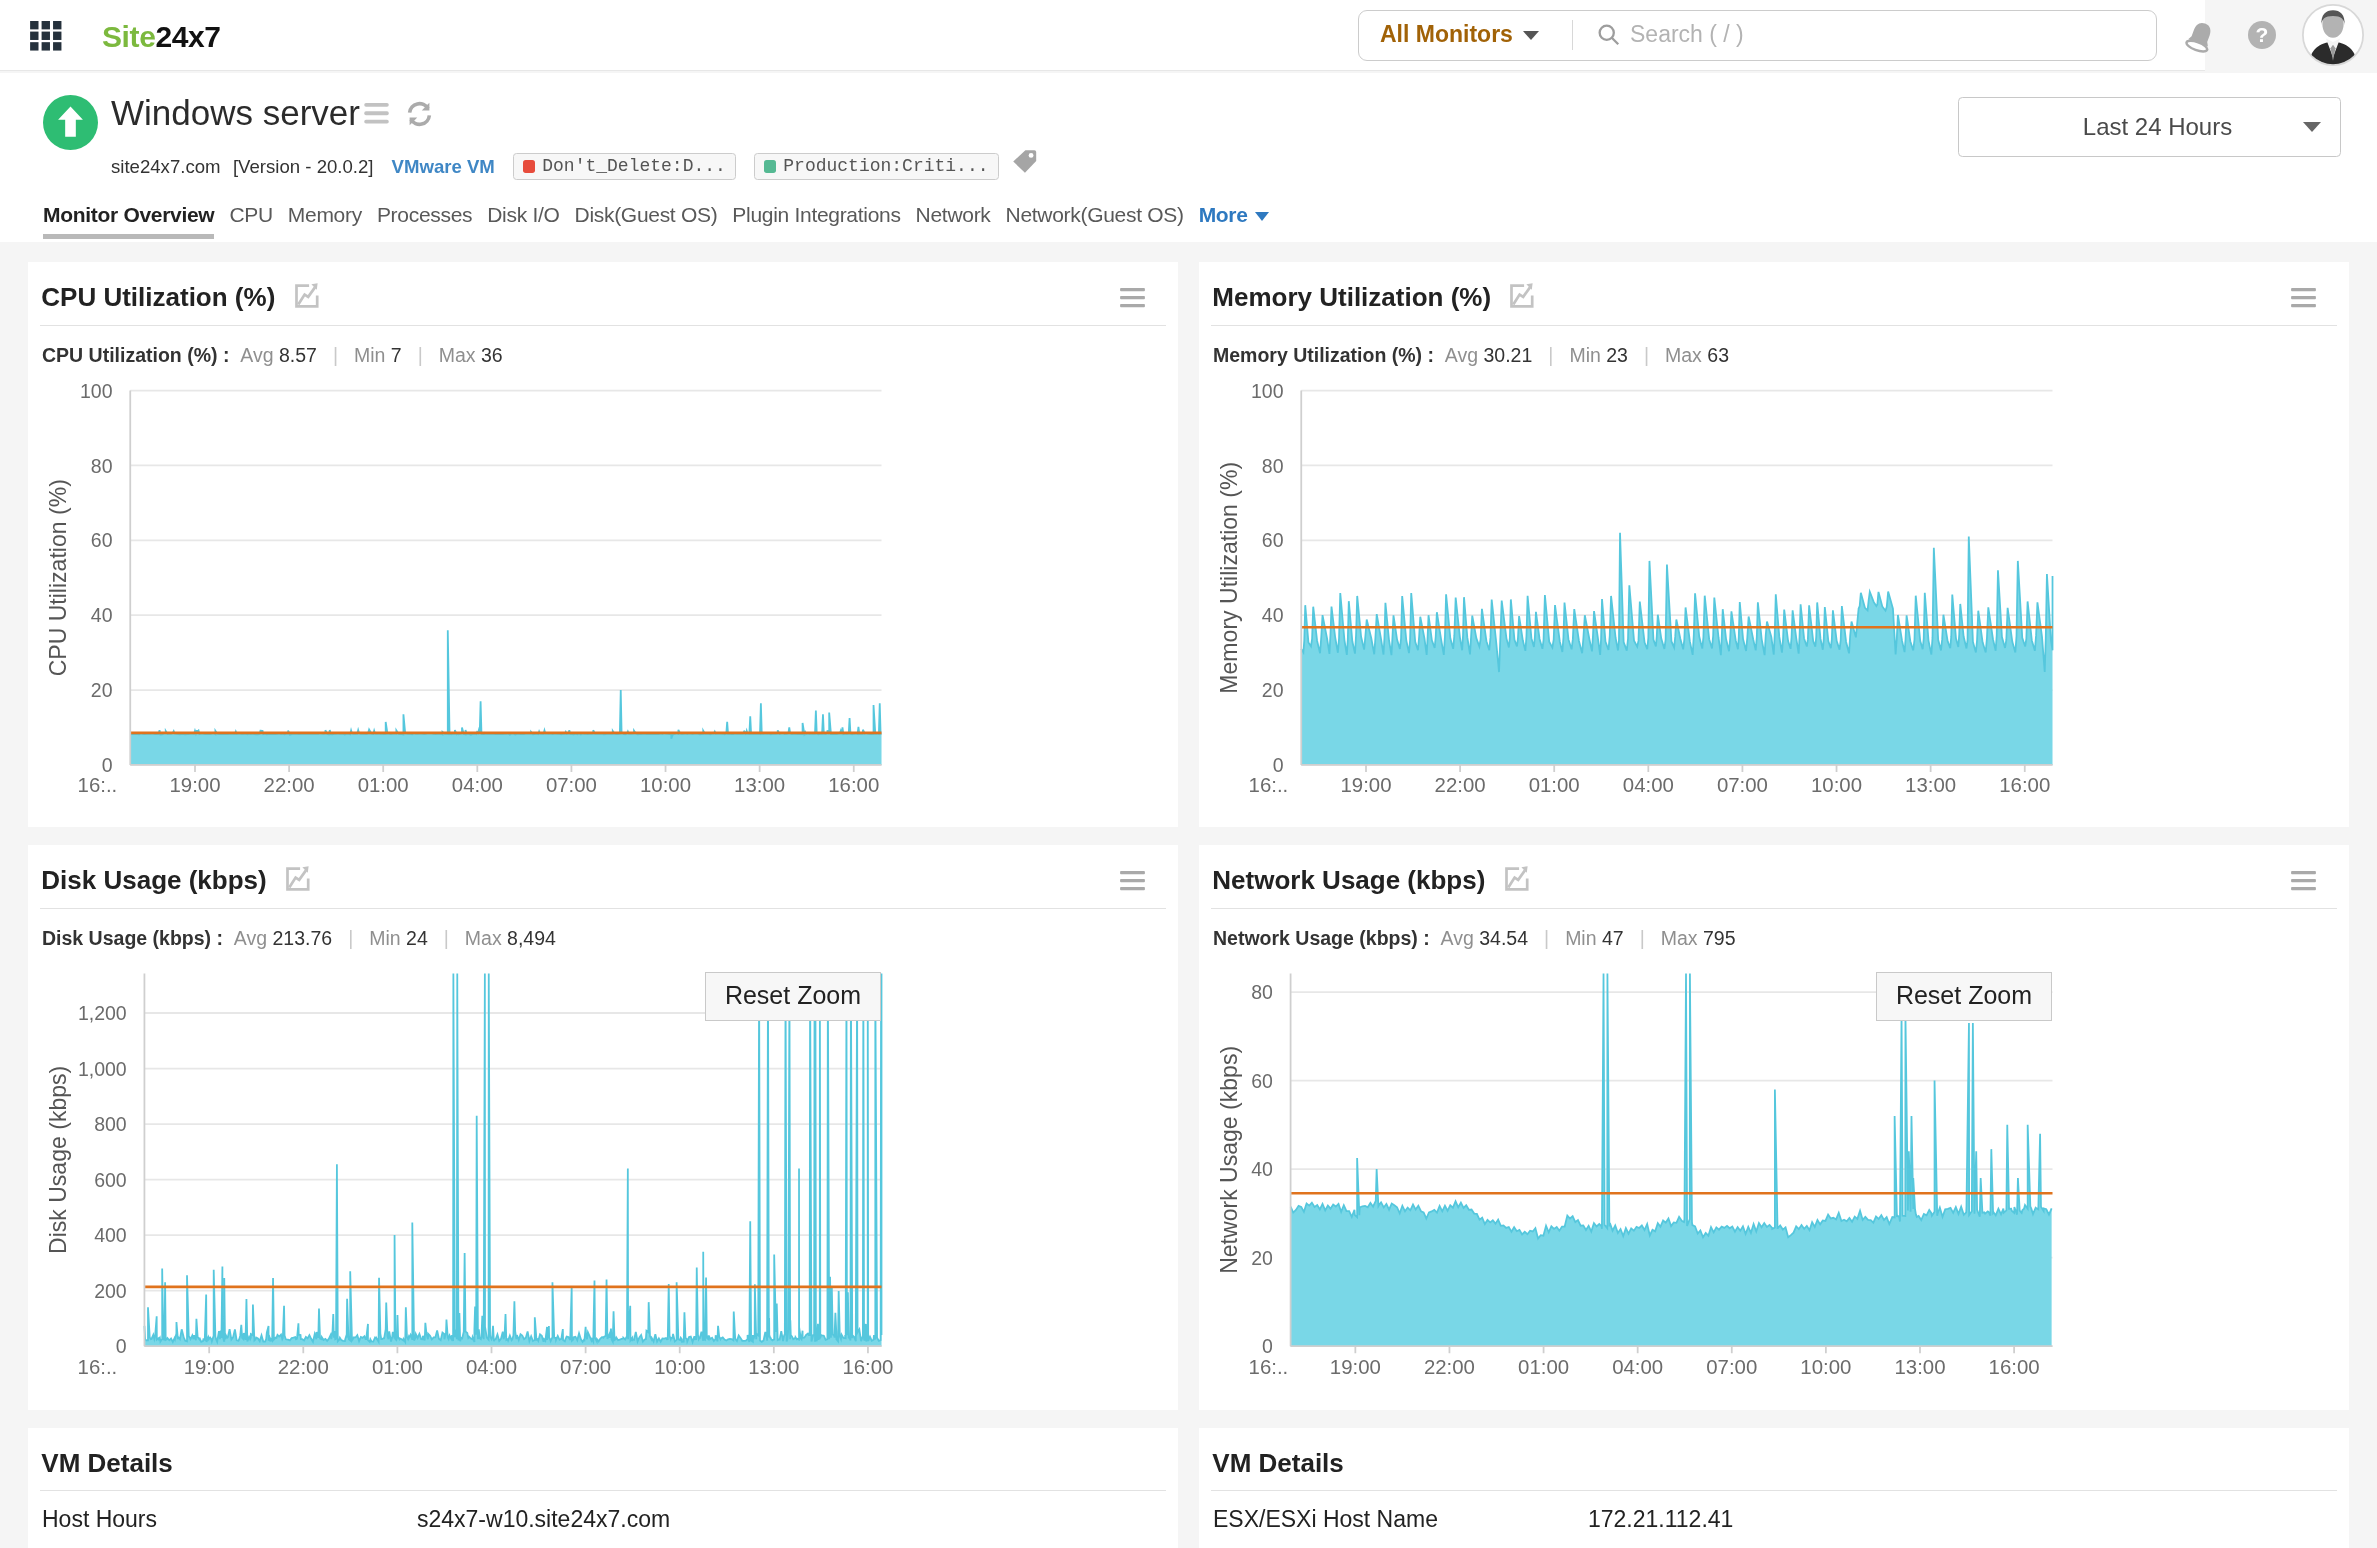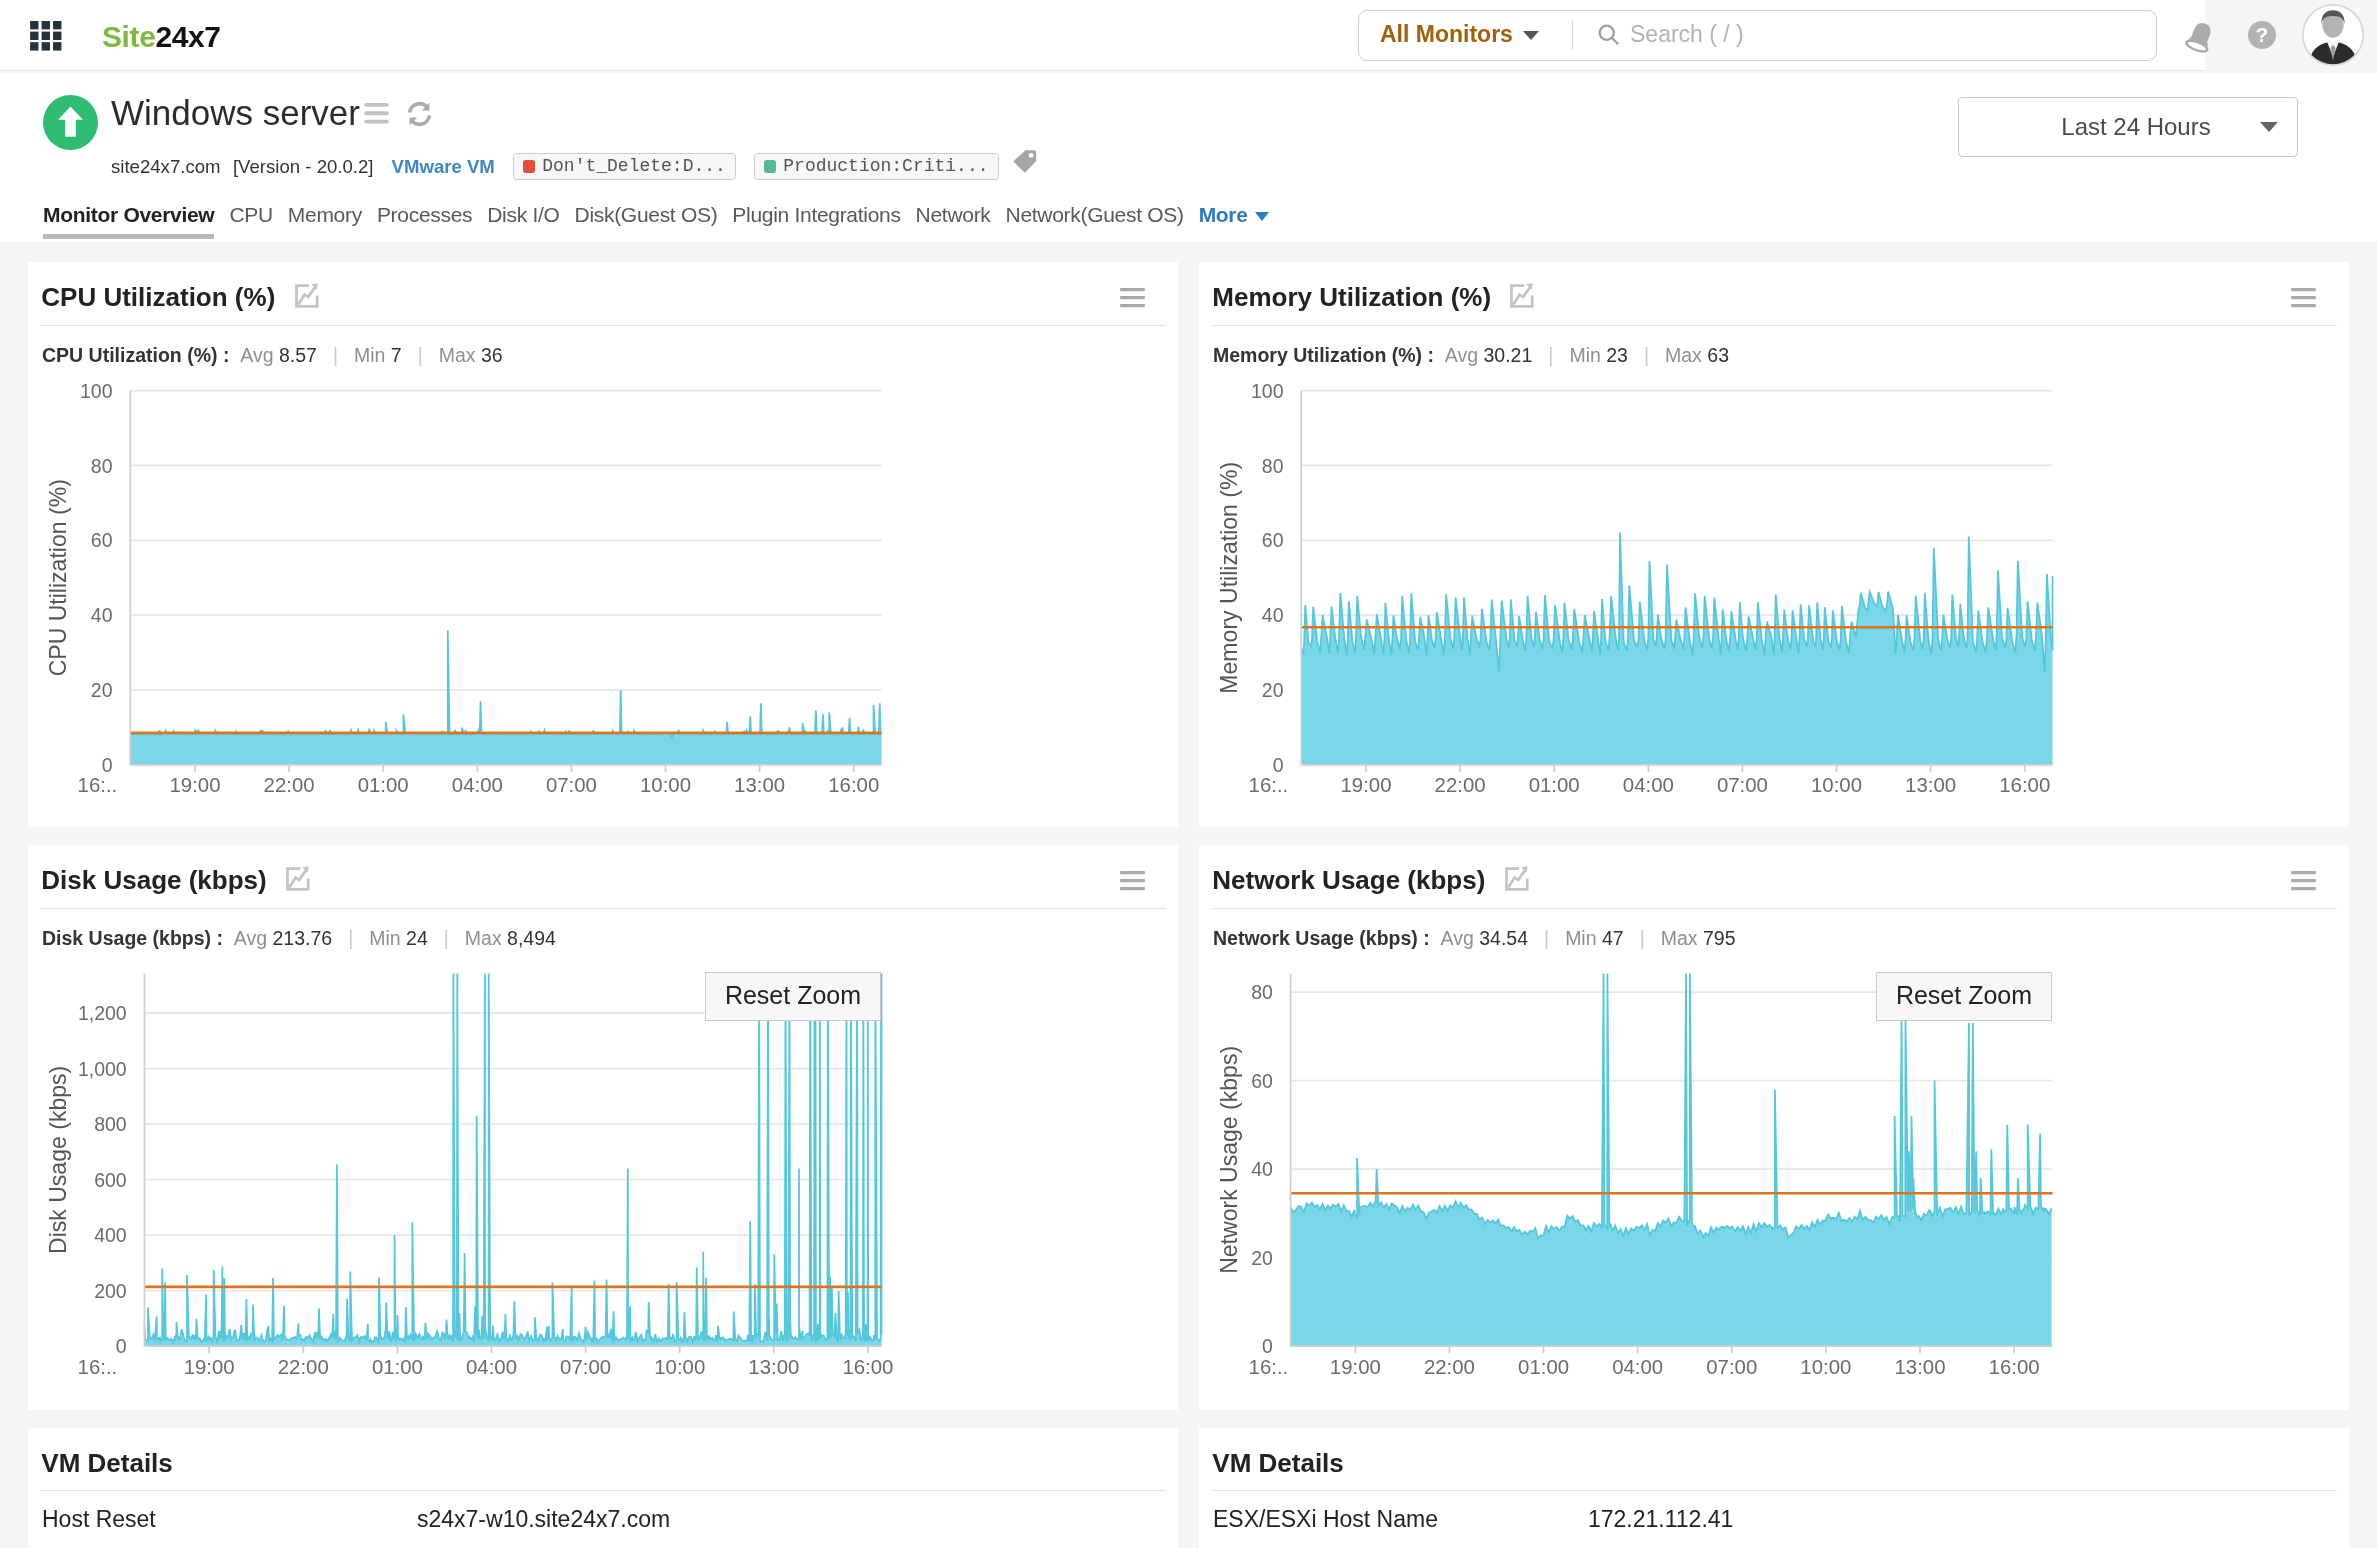--- a/index.html
+++ b/index.html
@@ -18,21 +18,21 @@
 #avatar { position:absolute; left:2302px; top:4.4px; }
 #gicon { position:absolute; left:30px; top:21px; }
 #badge { position:absolute; left:43px; top:22px; }
 #mtitle { position:absolute; left:111px; top:19.5px; font-size:35px; color:#2b2b2b; }
 #tmenu { position:absolute; left:364px; top:30px; }
 #trefresh { position:absolute; left:406px; top:28px; }
 #subline { position:absolute; left:111px; top:75px; height:27px; font-size:18.6px; color:#333; white-space:nowrap; }
 #subline span { vertical-align:middle; }
 .tagbox { display:inline-block; height:27px; line-height:25px; background:#f7f7f7; border:0.9px solid #ccc; border-radius:3.5px; padding:0 9px; font-size:18px; color:#555; margin-left:18px; vertical-align:middle;font-family:Liberation Mono, monospace;}
 .tagsq { display:inline-block; width:12.4px; height:12.4px; border-radius:2.7px; margin-right:7px; vertical-align:-0.9px; }
-#l24 { position:absolute; left:1958px; top:24px; width:340px; height:60px; border:1.8px solid #c8c8c8; border-radius:4.4px; background:#fff; font-size:24px; color:#4a4a4a; line-height:57px; padding-left:16px; }
+#l24 { position:absolute; left:1958px; top:24px; width:383px; height:60px; border:1.8px solid #c8c8c8; border-radius:4.4px; background:#fff; font-size:24px; color:#4a4a4a; line-height:57px; padding-left:16px; }
 #l24 .caret { position:absolute; right:19.5px; top:24px; border-left-width:9px; border-right-width:9px; border-top-width:10.6px; border-top-color:#666; margin:0;}
 #tabs { position:absolute; left:43px; top:130px; font-size:21px; letter-spacing:-0.3px; color:#595959; white-space:nowrap; }
 .tab { display:inline-block; margin-right:15px; }
 .tab.active { font-weight:bold; color:#222; position:relative; padding-bottom:11.5px; }
 .tab.active .ul { position:absolute; left:0; right:0; bottom:0; height:4.4px; background:#b9b9b9; }
 .tab.more { color:#2e79c0; font-weight:600; }
 .tab.more .caret { border-top-color:#2e79c0; border-left-width:7px; border-right-width:7px; border-top-width:9px; margin-left:7px; }
 .panel { position:absolute; background:#fff;text-decoration:underline; }
 .ptitle { position:absolute; left:13.3px; top:19.5px; font-size:26px; font-weight:600; color:#222; }
 .ptitle .exp { vertical-align:-2.7px; margin-left:9px; }
@@ -319,21 +319,21 @@
         <text x="812.6" y="596" text-anchor="middle" font-size="23" fill="#6b6b6b">13:00</text>
         <line x1="918.7" y1="565" x2="918.7" y2="573" stroke="#cfcfcf" stroke-width="2"></line>
         <text x="918.7" y="596" text-anchor="middle" font-size="23" fill="#6b6b6b">16:00</text>
         <text x="43" y="355" text-anchor="middle" font-size="26" fill="#555" transform="rotate(-90 43 355)">Network Usage (kbps)</text>
       </svg>
       <div class="rz">Reset Zoom</div>
     </div>
     <div class="vmpanel" style="left:28px;top:1428px">
       <div class="vmtitle">VM Details</div>
       <div class="vmdiv"></div>
-      <div class="vmlabel">Host Reset</div>
+      <div class="vmlabel">Host Hours</div>
       <div class="vmval">s24x7-w10.site24x7.com</div>
     </div>
     <div class="vmpanel" style="left:1199px;top:1428px">
       <div class="vmtitle">VM Details</div>
       <div class="vmdiv"></div>
       <div class="vmlabel">ESX/ESXi Host Name</div>
       <div class="vmval">172.21.112.41</div>
     </div>
   </div>
 

